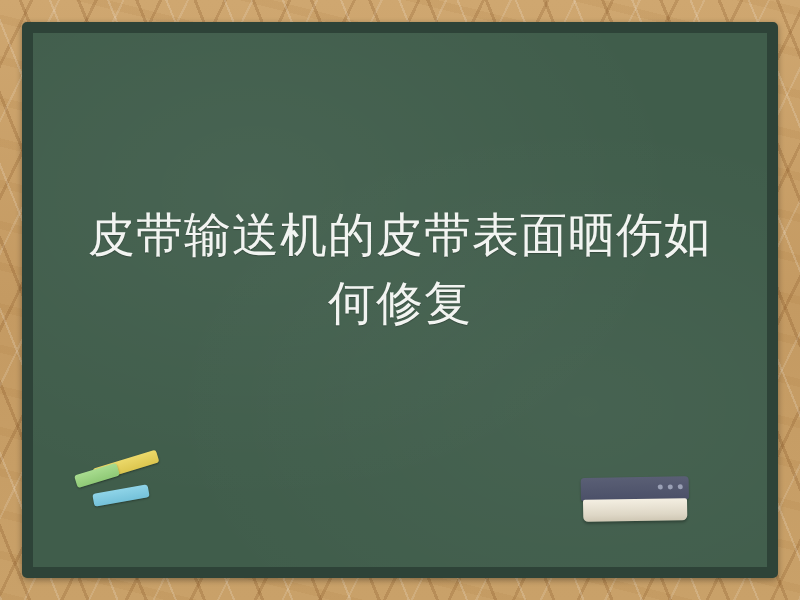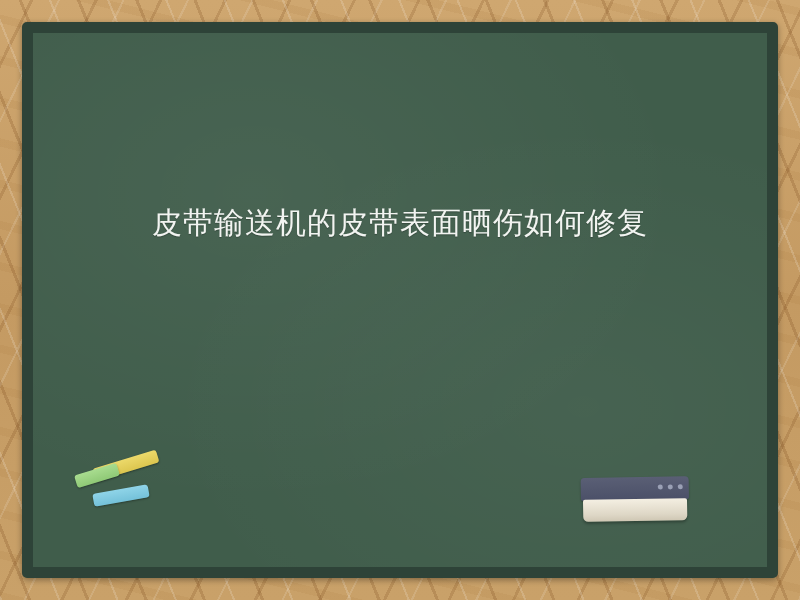--- a/index.html
+++ b/index.html
@@ -81,21 +81,21 @@
     position: absolute;
     left: 0;
     right: 0;
     top: 168px;
     padding: 0 46px;
     text-align: center;
   }
   #title-text {
     color: #f2f4f1;
     font-family: Liberation Sans, sans-serif;
-    font-size: 30px;
+    font-size: 47px;
     line-height: 1.45;
     letter-spacing: 1px;
     font-weight: 400;
     text-shadow: 0 1px 1px rgba(0,0,0,0.25);
     word-break: break-word;
   }
 
   
   #chalk-group {
     position: absolute;

